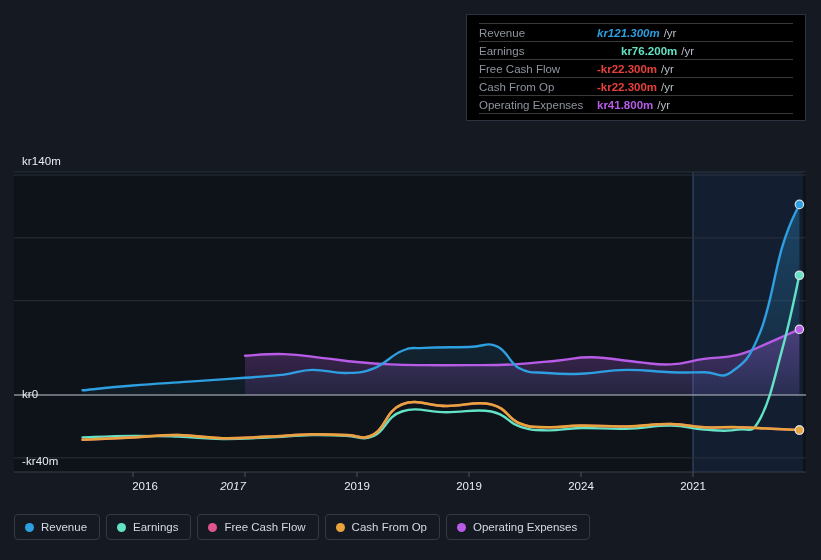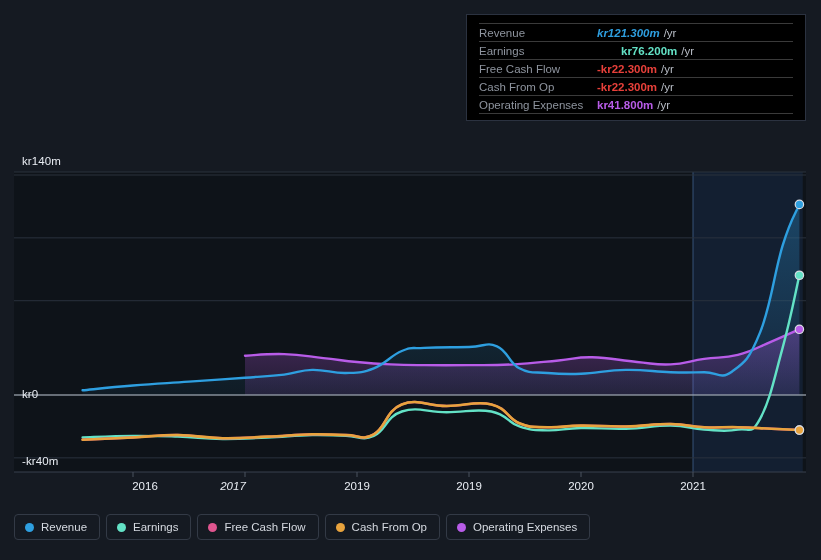--- a/index.html
+++ b/index.html
@@ -204,21 +204,21 @@
 
     <div class="y-label top">kr140m</div>
     <div class="y-label zero">kr0</div>
     <div class="y-label bot">-kr40m</div>
 
     <div id="x-labels">
         <div class="x-label" style="left: 133px; margin-left: 12px;">2016</div>
         <div class="x-label" style="left: 233px; font-style: italic;">2017</div>
         <div class="x-label" style="left: 357px;">2019</div>
         <div class="x-label" style="left: 469px;">2019</div>
-        <div class="x-label" style="left: 581px;">2020</div>
+        <div class="x-label" style="left: 581px;">2024</div>
         <div class="x-label" style="left: 693px;">2021</div>
       </div>
   </div>
 
   <div class="tooltip">
     <div id="tt-rows">
         <div class="tt-row">
           <div class="tt-label">Revenue</div>
           <div class="tt-val" style="color: rgb(46, 159, 224); font-style: italic;">kr121.300m</div>
           <div class="tt-unit">/yr</div>

